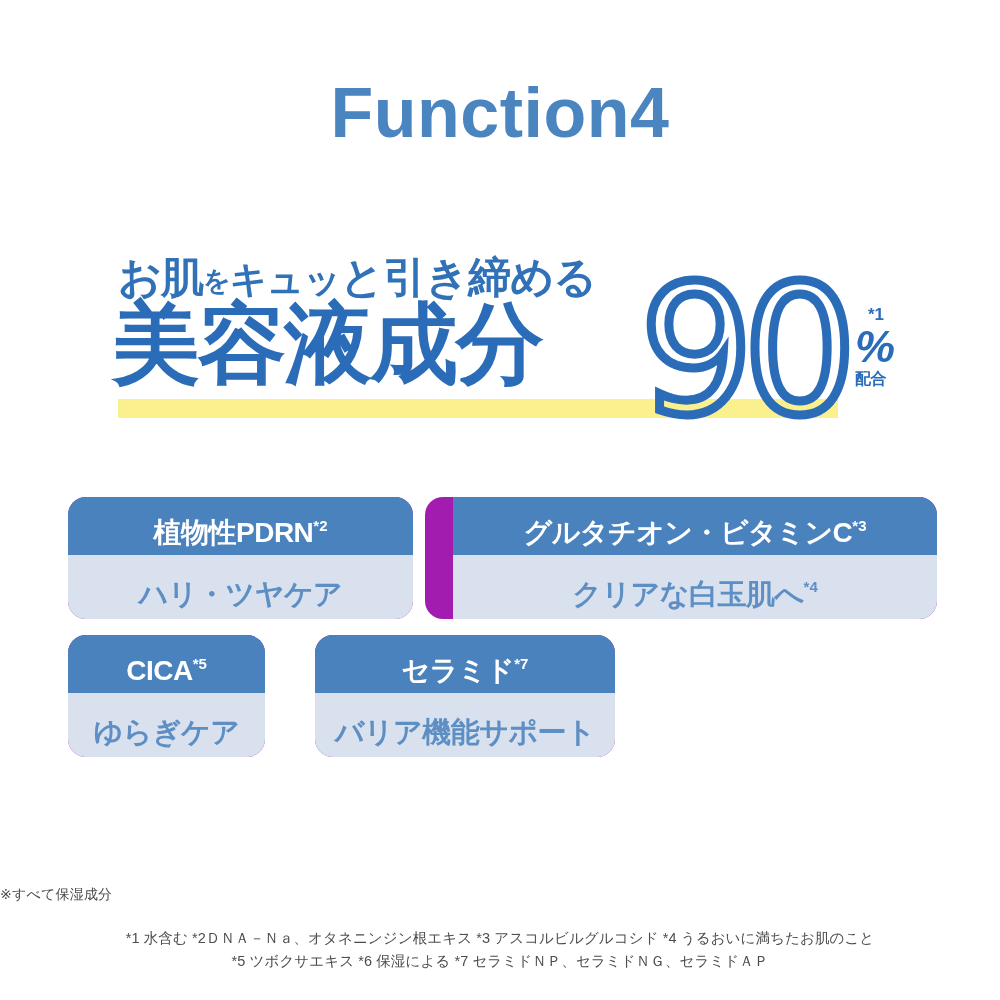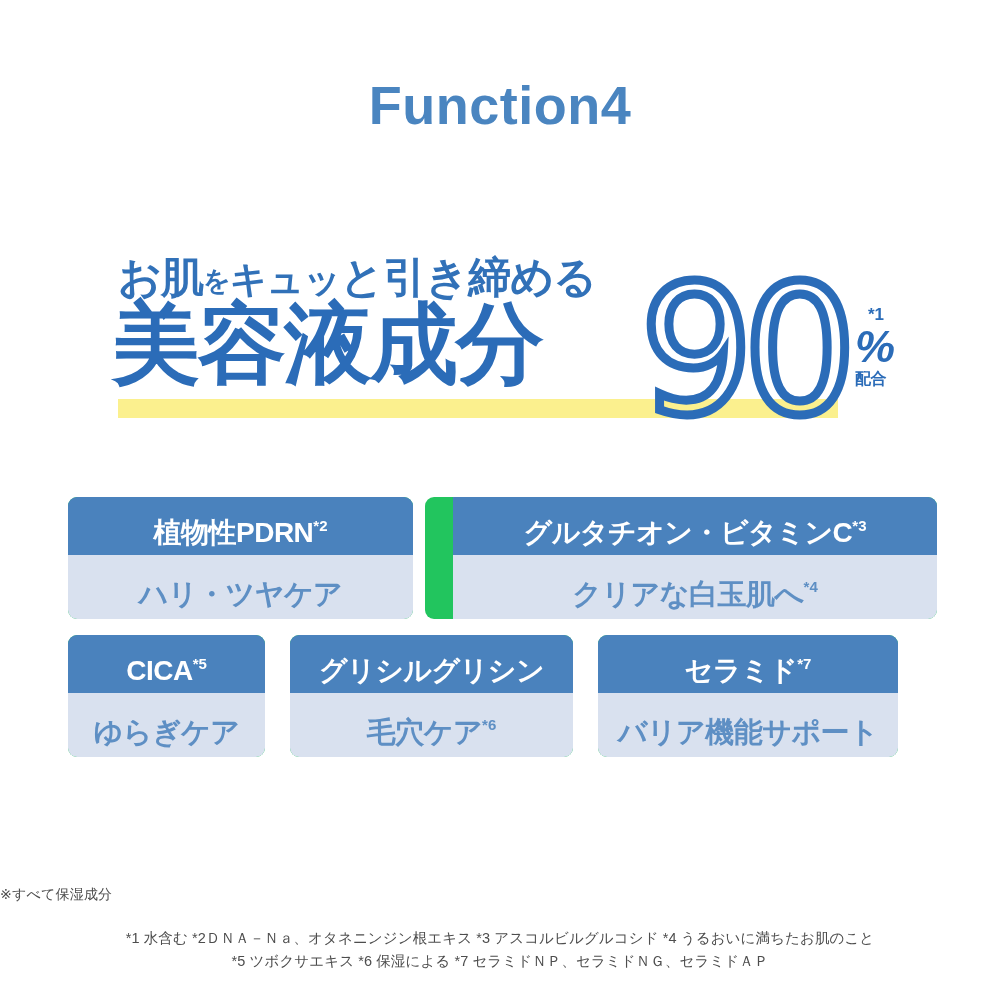--- a/index.html
+++ b/index.html
@@ -23,21 +23,21 @@
     height: 1000px;
   }
 
   
   .section-title {
     position: absolute;
     top: 78px;
     left: 0;
     width: 1000px;
     text-align: center;
-    font-size: 54px;
+    font-size: 70px;
     font-weight: 700;
     letter-spacing: 0.5px;
     color: #4a85c0;
     line-height: 1;
   }
 
   
   .headline {
     position: absolute;
     top: 248px;
@@ -148,24 +148,24 @@
   .card-row {
     display: flex;
     position: absolute;
     left: 68px;
     width: 869px;
   }
   .card-row.row1 { top: 0; }
   .card-row.row2 { top: 138px; }
 
   .card {
-    border-radius: 9px;
+    border-radius: 18px;
     overflow: hidden;
     box-sizing: border-box;
-    background: #22c55e;
+    background: #a21caf;
   }
   .card-head {
     background: #4a82bd;
     color: #ffffff;
     text-align: center;
     font-size: 28px;
     font-weight: 700;
     height: 58px;
     line-height: 58px;
     letter-spacing: -0.5px;
@@ -274,24 +274,20 @@
 
     <div class="card-row row2">
 
       <div class="card c3">
         <div class="card-head"><span>CICA</span><span class="sup">*5</span></div>
         <div class="card-body"><span>ゆらぎケア</span><span class="sup"></span></div>
       </div>
 
       <div class="gap-b"></div>
 
-      <div class="card c4">
-        <div class="card-head"><span>グリシルグリシン</span><span class="sup"></span></div>
-        <div class="card-body"><span>毛穴ケア</span><span class="sup">*6</span></div>
-      </div>
 
       <div class="gap-c"></div>
 
       <div class="card c5">
         <div class="card-head"><span>セラミド</span><span class="sup">*7</span></div>
         <div class="card-body"><span>バリア機能サポート</span><span class="sup"></span></div>
       </div>
 
     </div>
 

